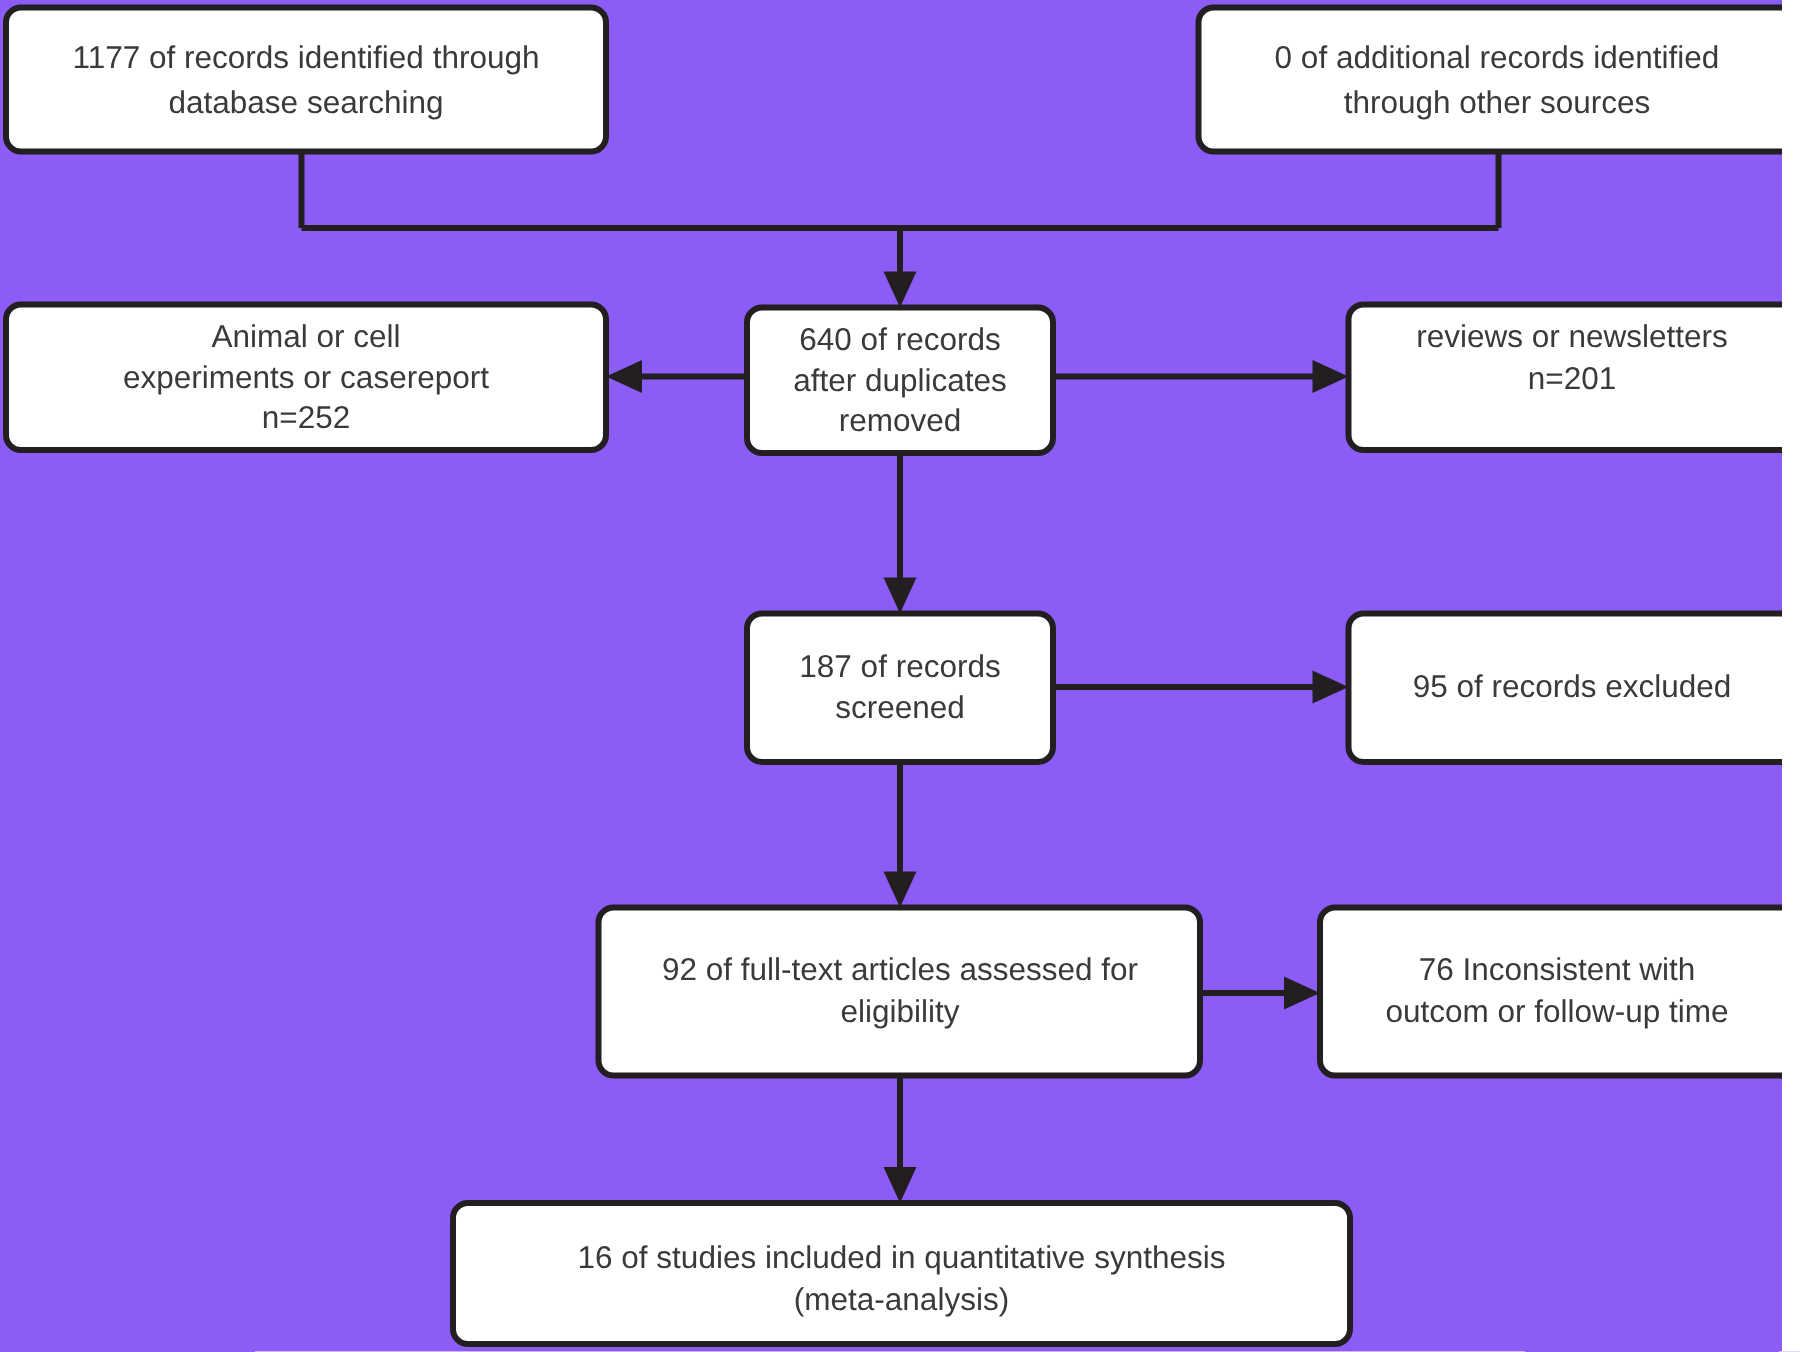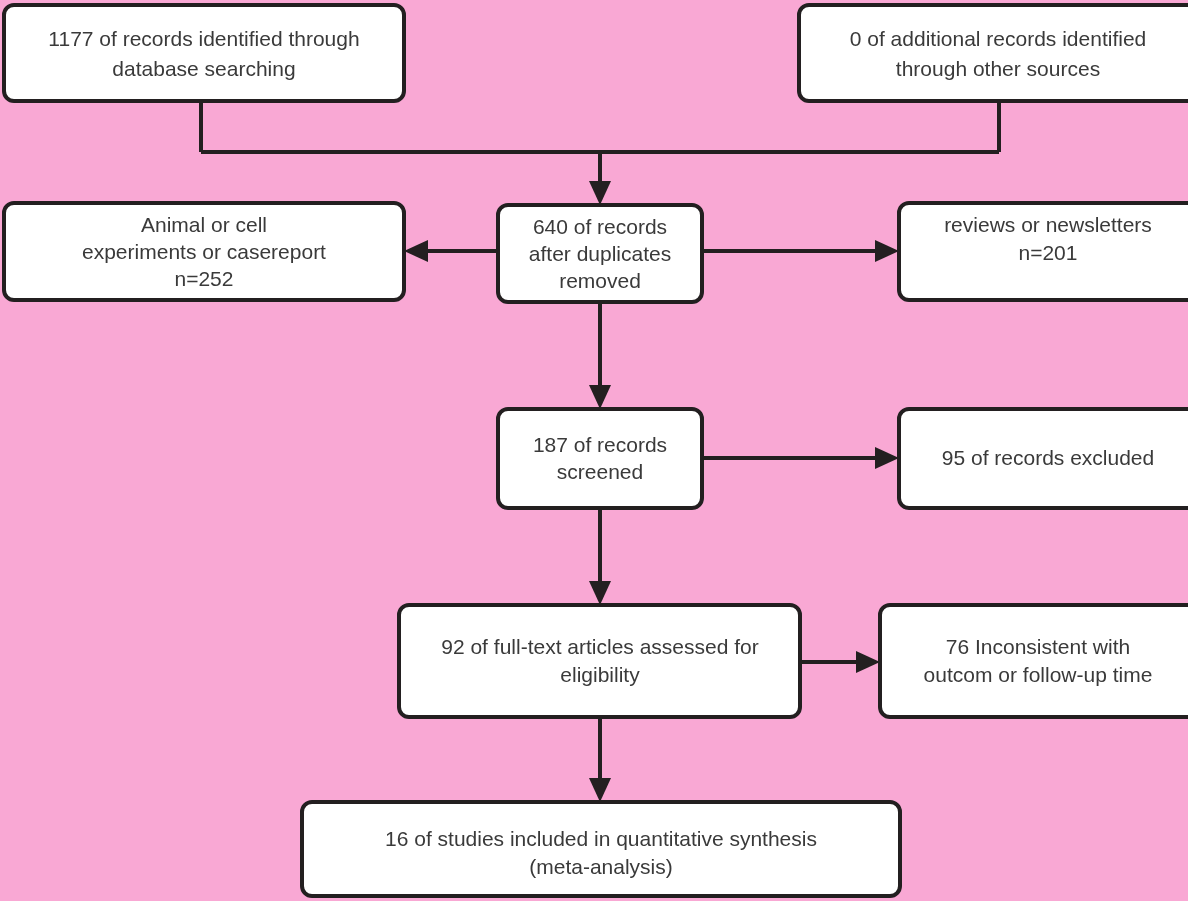--- a/index.html
+++ b/index.html
@@ -8,21 +8,21 @@
     padding: 0;
     background: #ffffff;
   }
   body {
     font-family: "Liberation Sans", sans-serif;
   }
   #diagram-root {
     position: relative;
     width: 1188px;
     height: 901px;
-    background: #f9a8d4;
+    background: #8b5cf6;
     overflow: hidden;
   }
   svg.flow-canvas {
     position: absolute;
     top: 0;
     left: 0;
     width: 1200px;
     height: 901px;
     display: block;
   }

